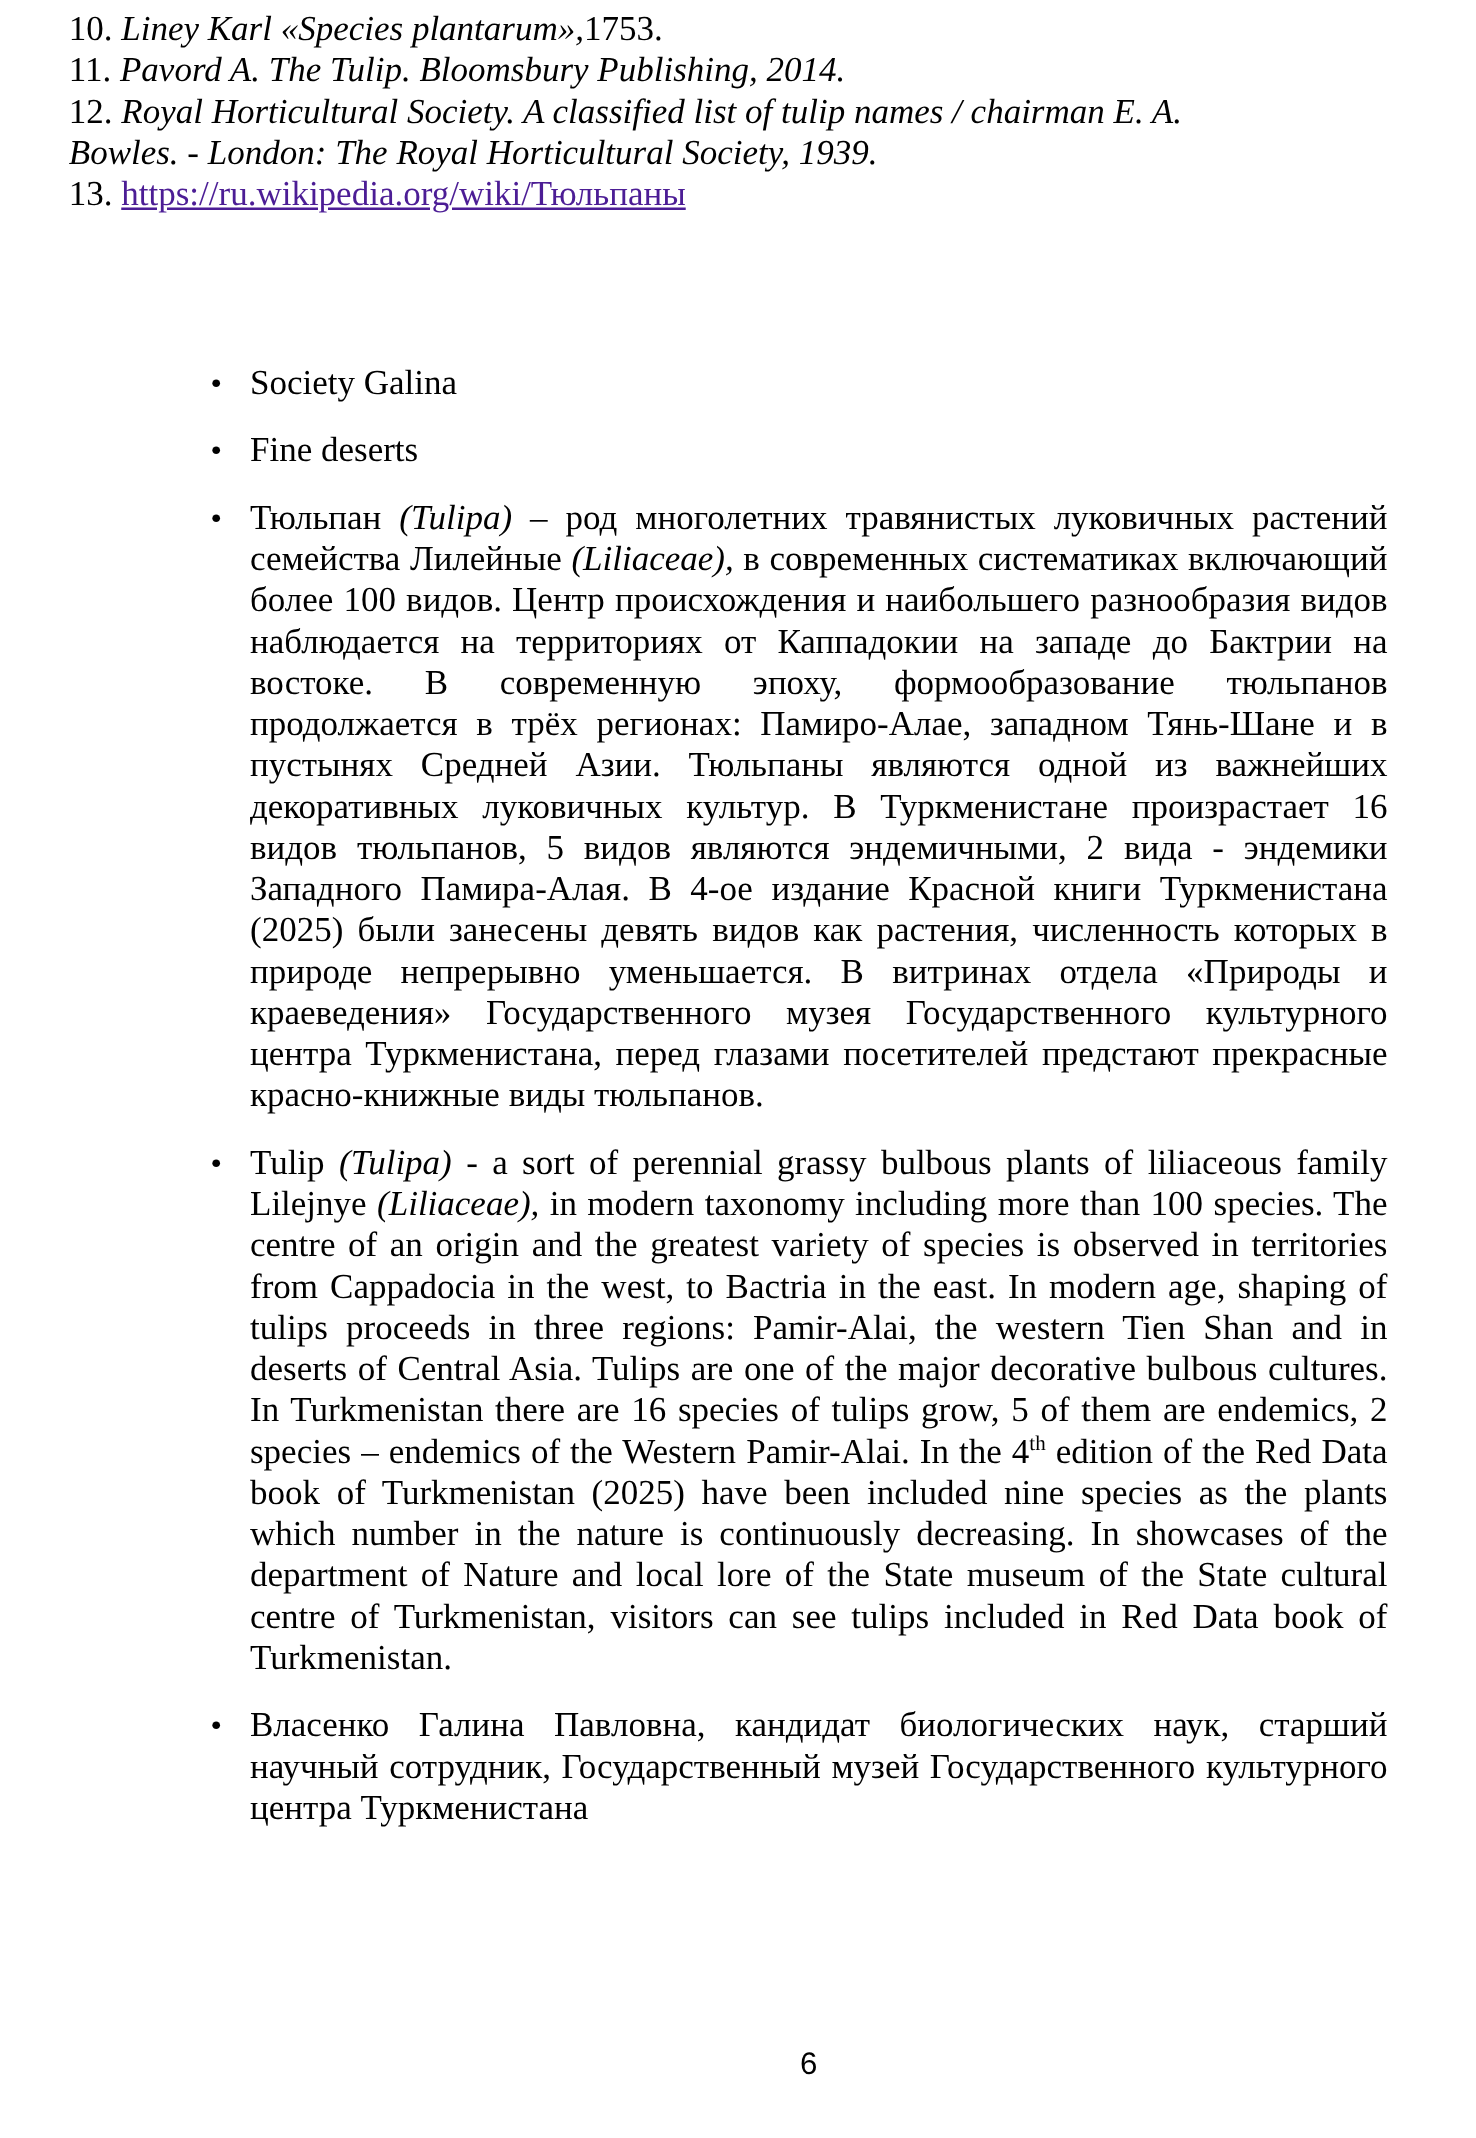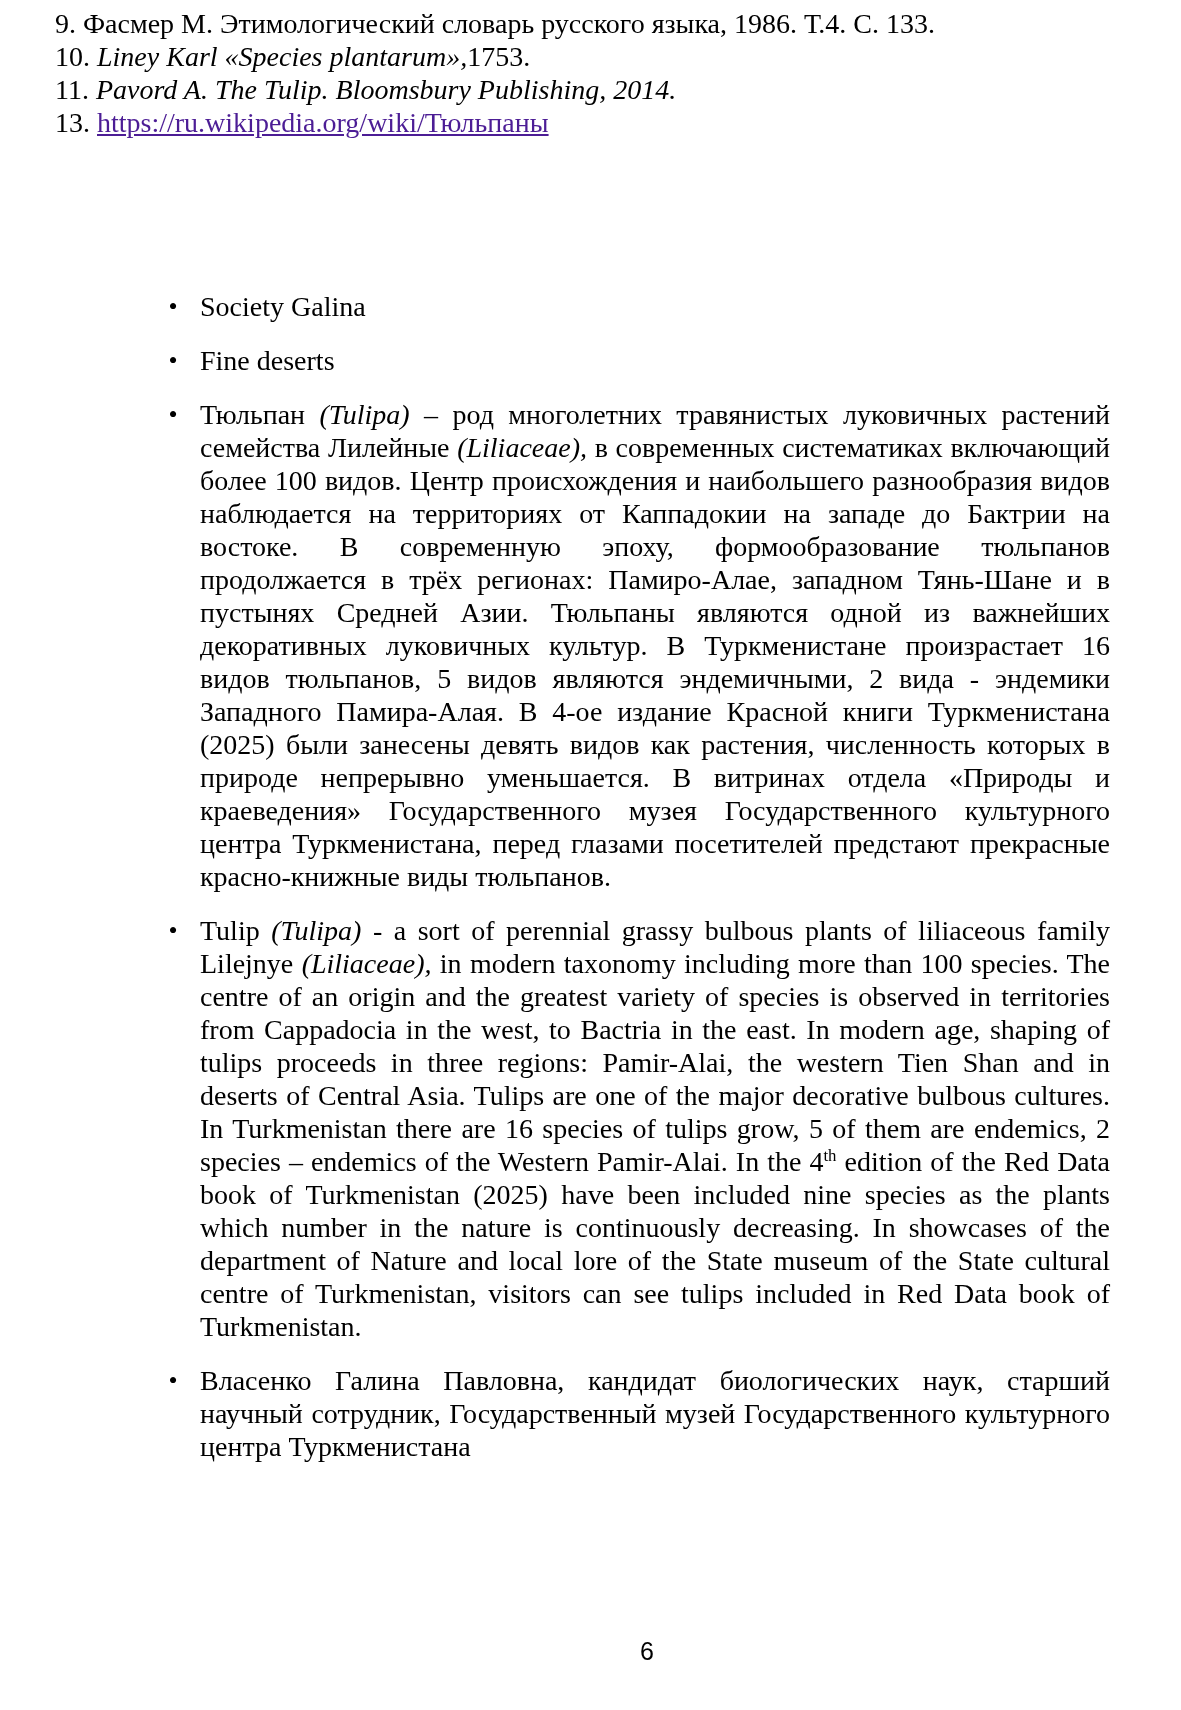--- a/index.html
+++ b/index.html
@@ -62,23 +62,24 @@
     line-height: 30px;
     color: #000000;
   }
 </style>
 </head>
 <body>
 
 <div class="page">
 
   <div class="refs">
-      <div class="ref-line"><span>9. Фасмер М. Этимологический словарь русского языка, 1986. Т.4. С. 133.</span></div>
       <div class="ref-line"><span>10. </span><span class="run-italic">Liney Karl «Species plantarum»,</span><span>1753.</span></div>
       <div class="ref-line"><span>11. </span><span class="run-italic">Pavord A. The Tulip. Bloomsbury Publishing, 2014.</span></div>
+      <div class="ref-line"><span>12. </span><span class="run-italic">Royal Horticultural Society. A classified list of tulip names / chairman E. A.</span></div>
+      <div class="ref-line"><span class="run-italic">Bowles. - London: The Royal Horticultural Society, 1939.</span></div>
       <div class="ref-line"><span>13. </span><a class="run-link" href="#">https://ru.wikipedia.org/wiki/Тюльпаны</a></div>
     </div>
 
   <div class="bullets">
       <div class="bullet-item">
         <span class="bullet-glyph">•</span>
         <div class="bullet-text"><span>Society Galina</span></div>
       </div>
       <div class="bullet-item">
         <span class="bullet-glyph">•</span>

